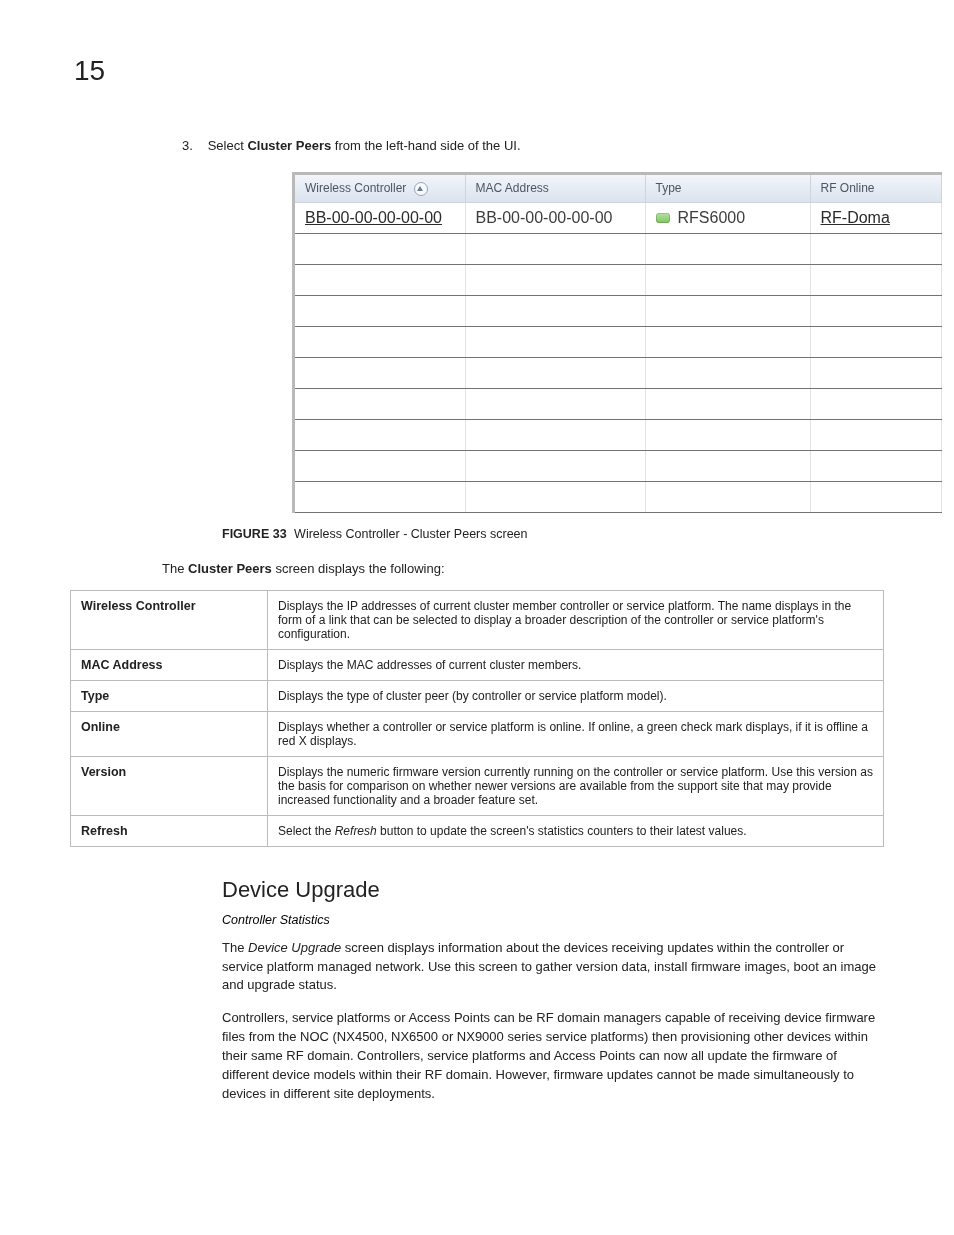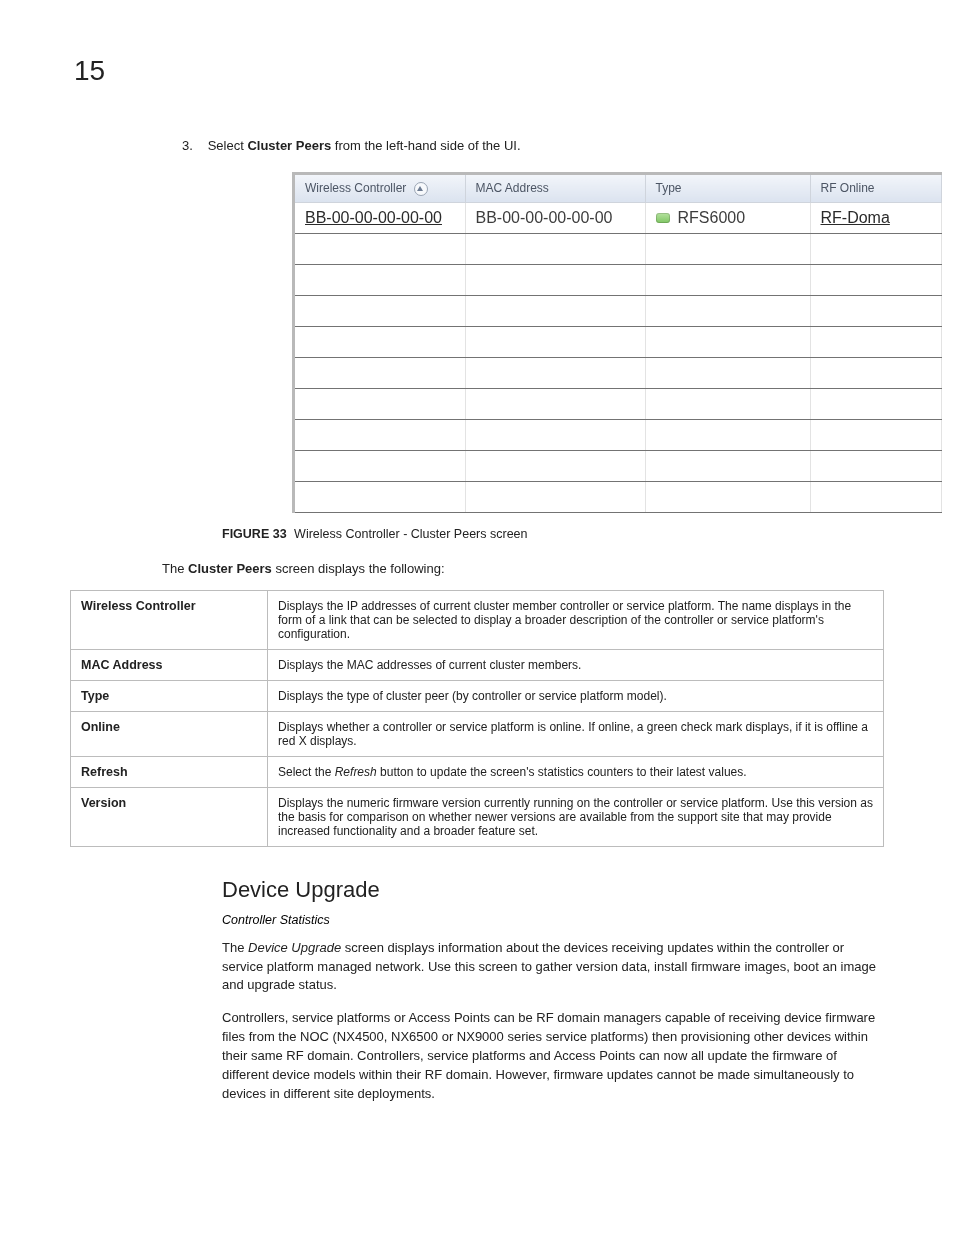--- a/index.html
+++ b/index.html
@@ -272,29 +272,29 @@
       </tr>
       <tr>
         <td class="term bold">Type</td>
         <td>Displays the type of cluster peer (by controller or service platform model).</td>
       </tr>
       <tr>
         <td class="term bold">Online</td>
         <td>Displays whether a controller or service platform is online. If online, a green check mark displays, if it is offline a red X displays.</td>
       </tr>
       <tr>
+        <td class="term bold">Version</td>
+        <td>Displays the numeric firmware version currently running on the controller or service platform. Use this version as the basis for comparison on whether newer versions are available from the support site that may provide increased functionality and a broader feature set.</td>
+      </tr>
+      <tr>
         <td class="term bold">Refresh</td>
         <td>
           <span>Select the </span><span class="italic">Refresh</span><span> button to update the screen's statistics counters to their latest values.</span>
         </td>
       </tr>
-      <tr>
-        <td class="term bold">Version</td>
-        <td>Displays the numeric firmware version currently running on the controller or service platform. Use this version as the basis for comparison on whether newer versions are available from the support site that may provide increased functionality and a broader feature set.</td>
-      </tr>
     </tbody>
   </table>
 
   <div class="section-heading">Device Upgrade</div>
 
   <div class="breadcrumb">Controller Statistics</div>
 
   <div class="para">
     <span>The </span><span class="italic">Device Upgrade</span><span> screen displays information about the devices receiving updates within the controller or service platform managed network. Use this screen to gather version data, install firmware images, boot an image and upgrade status.</span>
   </div>

